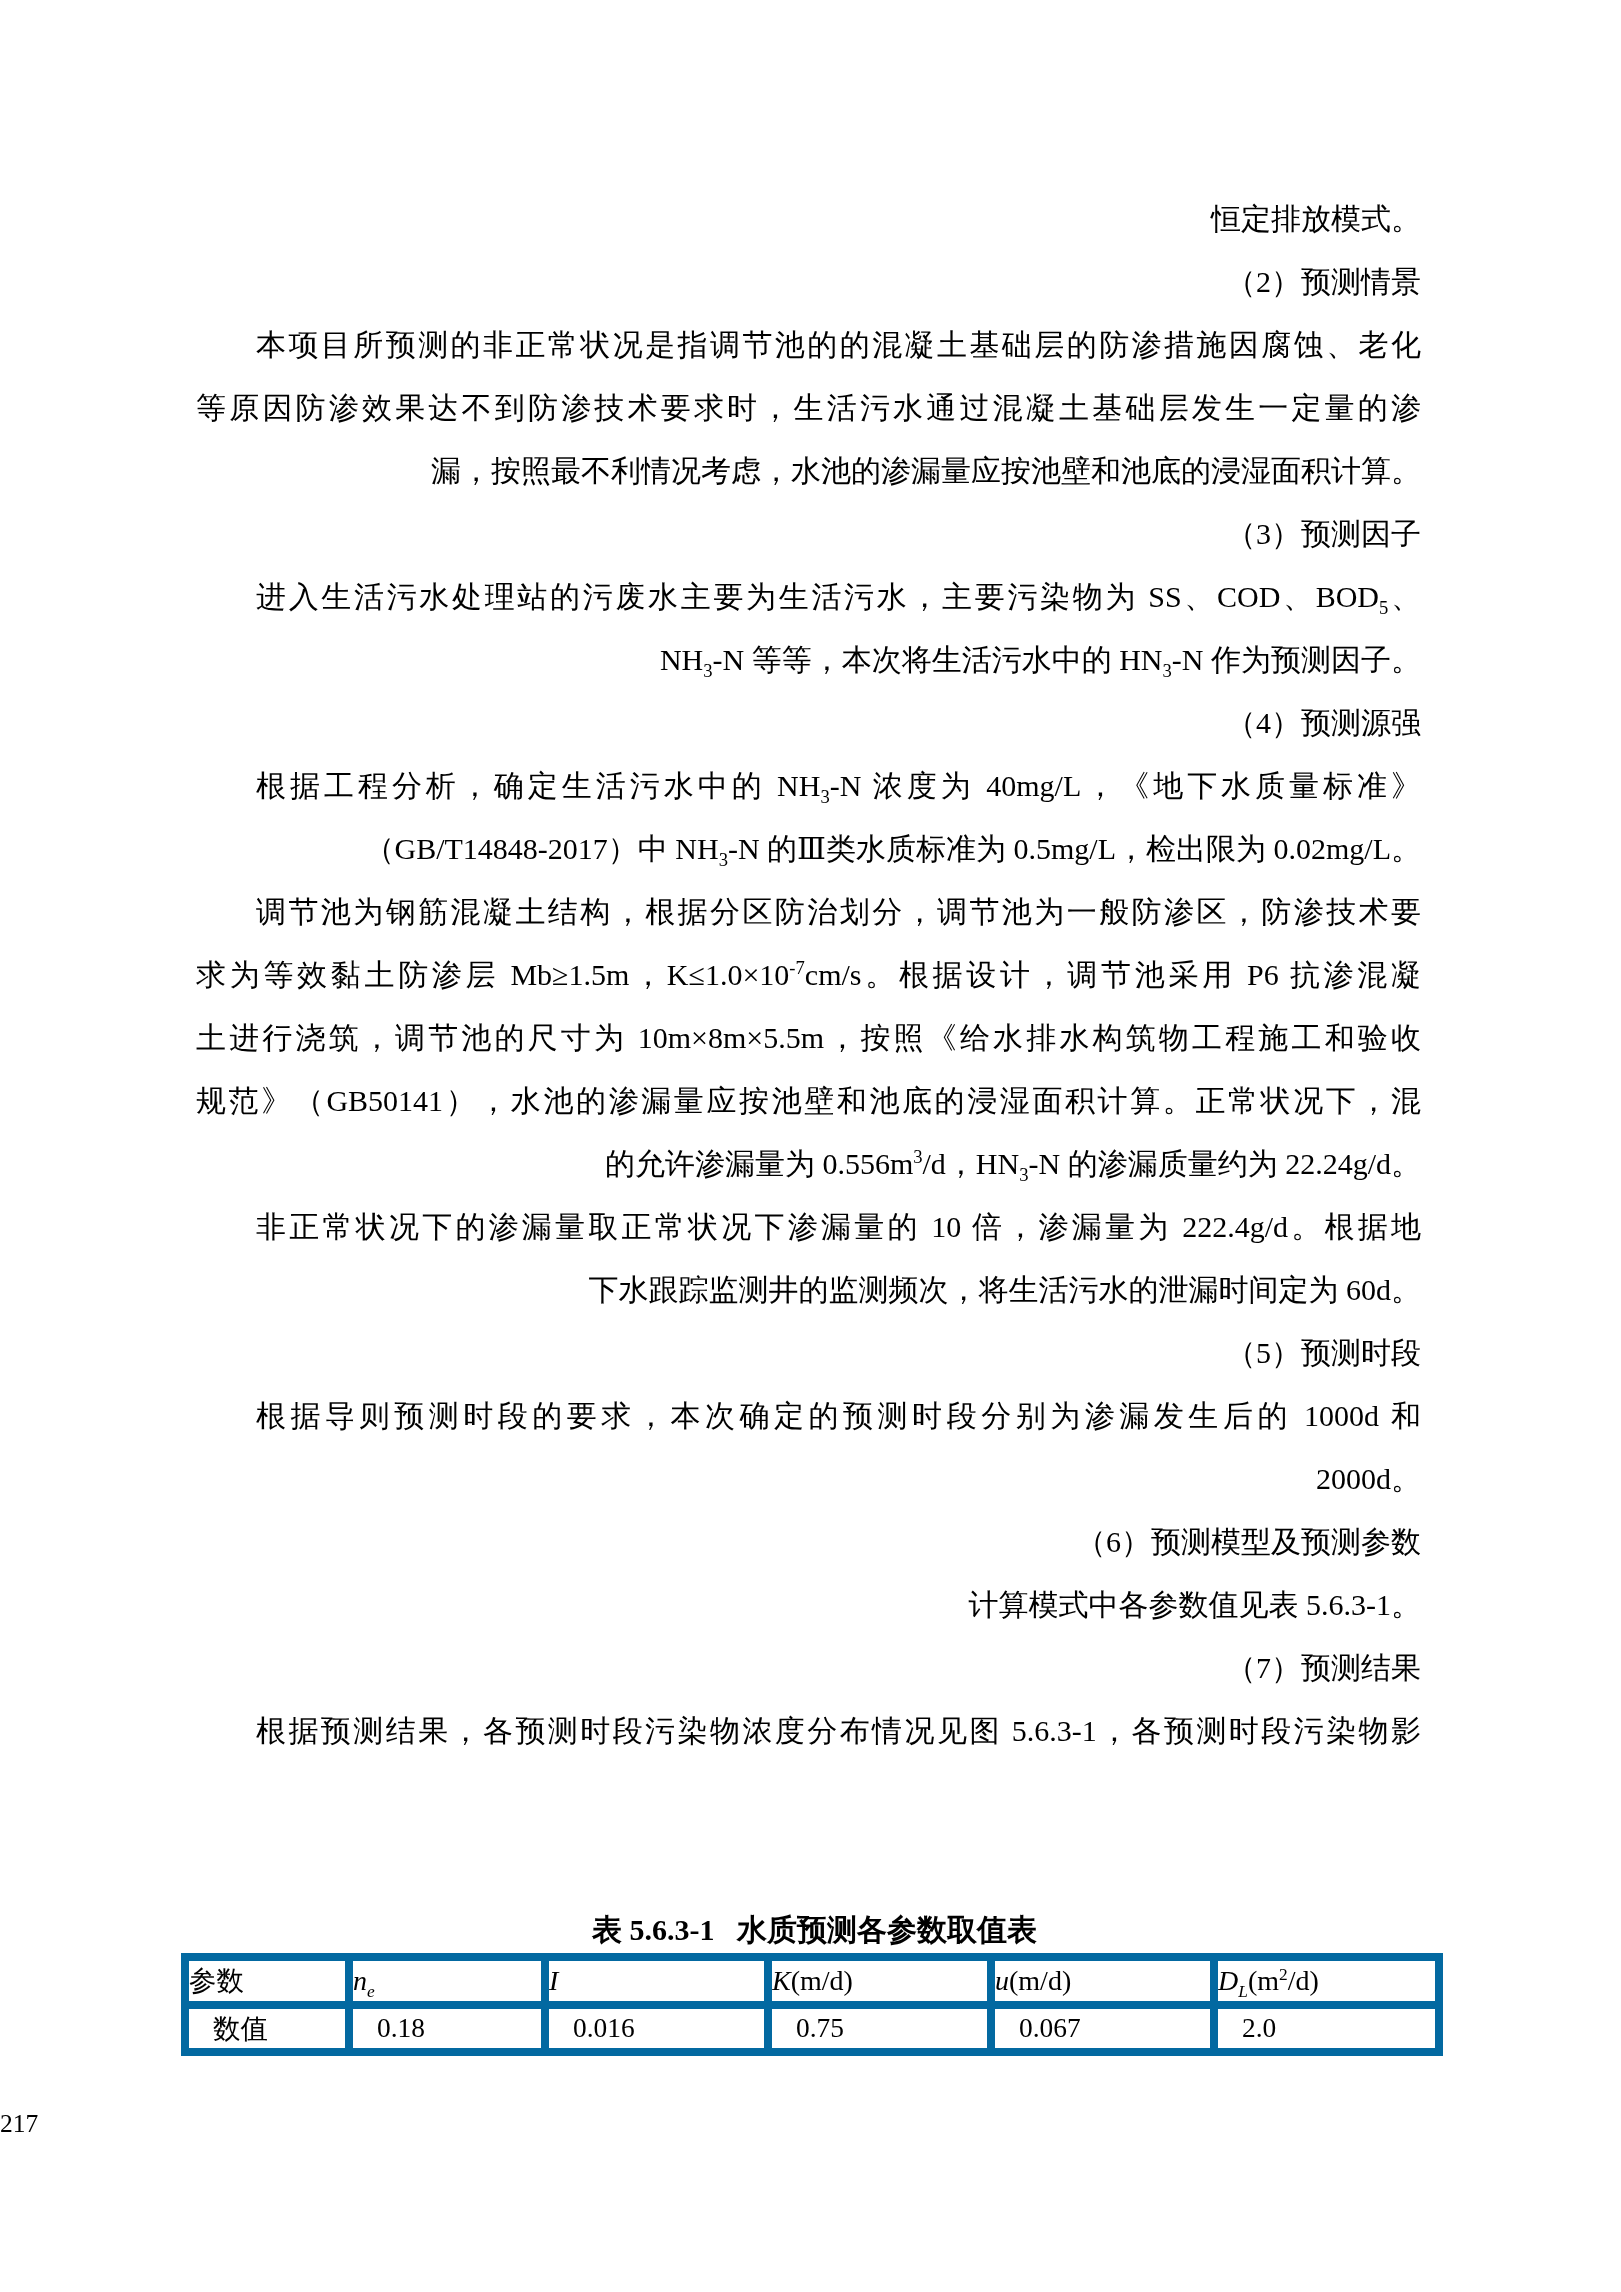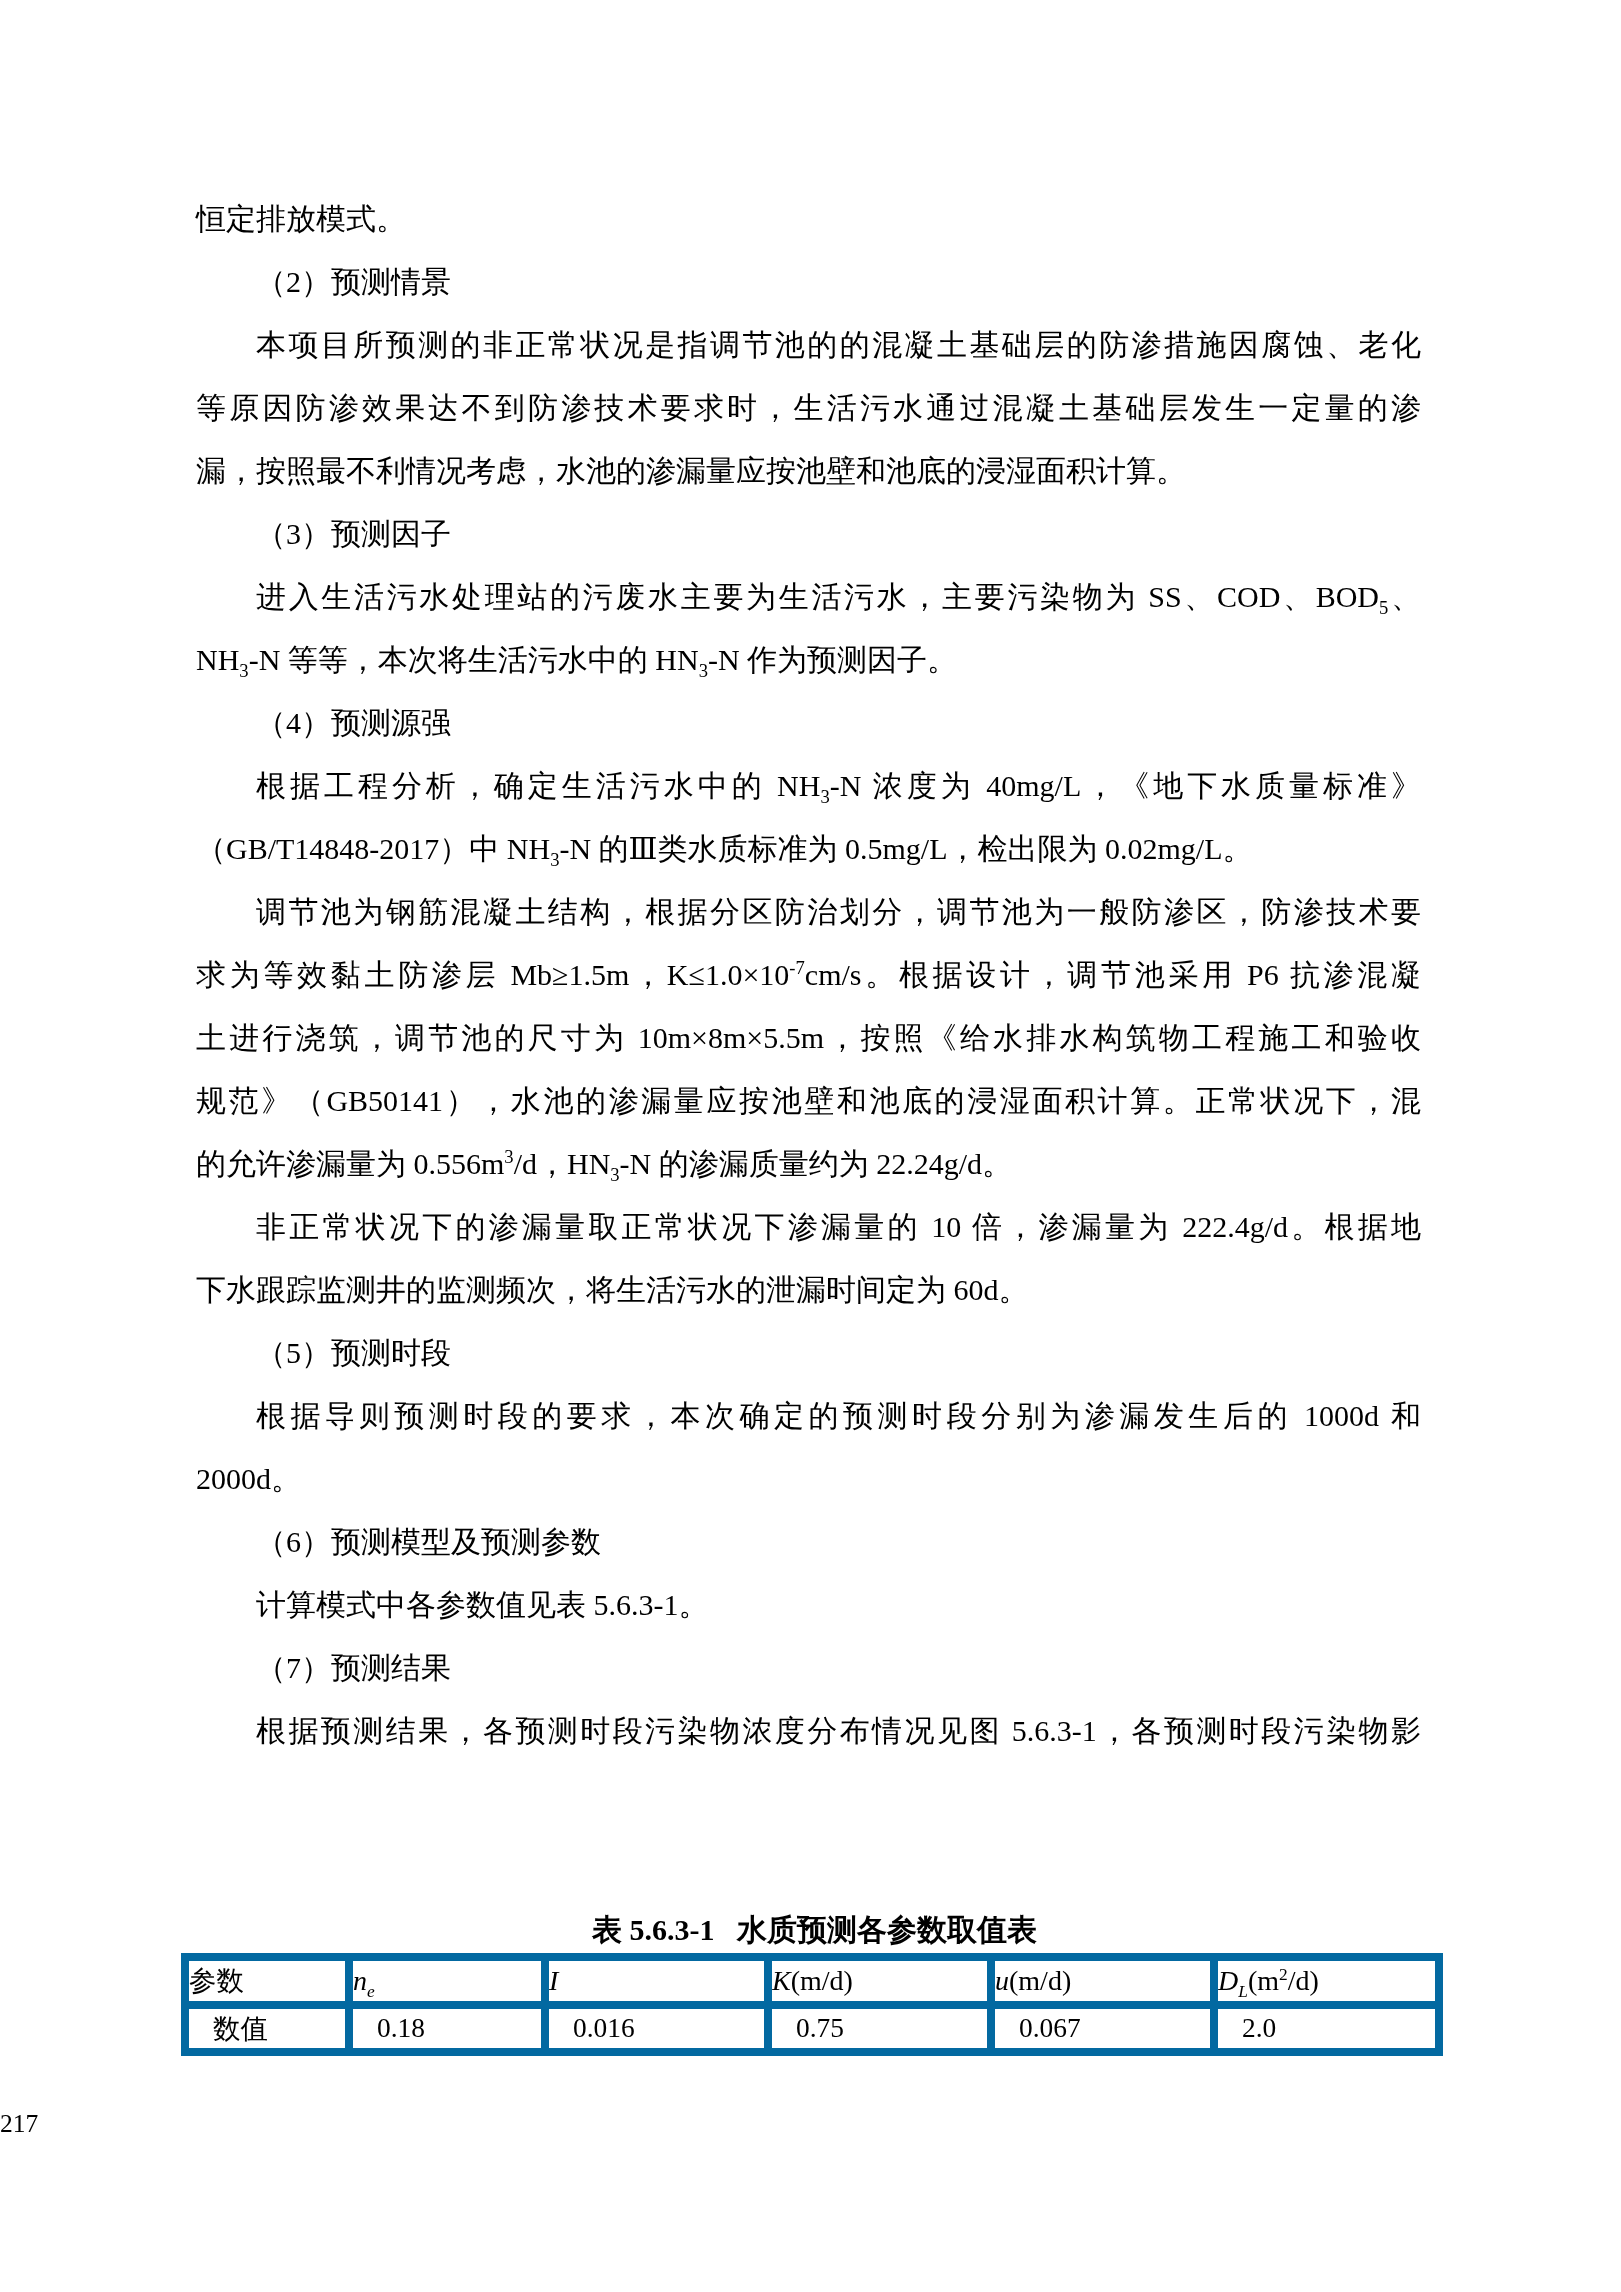--- a/index.html
+++ b/index.html
@@ -15,21 +15,21 @@
   .content {
     position: absolute;
     left: 196px;
     top: 187px;
     width: 1225px;
     font-size: 30px;
   }
   .line {
     height: 63px;
     line-height: 63px;
-    text-align: left;
+    text-align: right;
     white-space: normal;
   }
   .line.indent { text-indent: 2em; }
   .line.fill { text-align: justify; text-align-last: justify; }
   sub, sup { font-size: 0.62em; line-height: 0; }
   sup { vertical-align: super; }
   sub { vertical-align: sub; }
   i { font-style: italic; }
 
   .table-caption {

